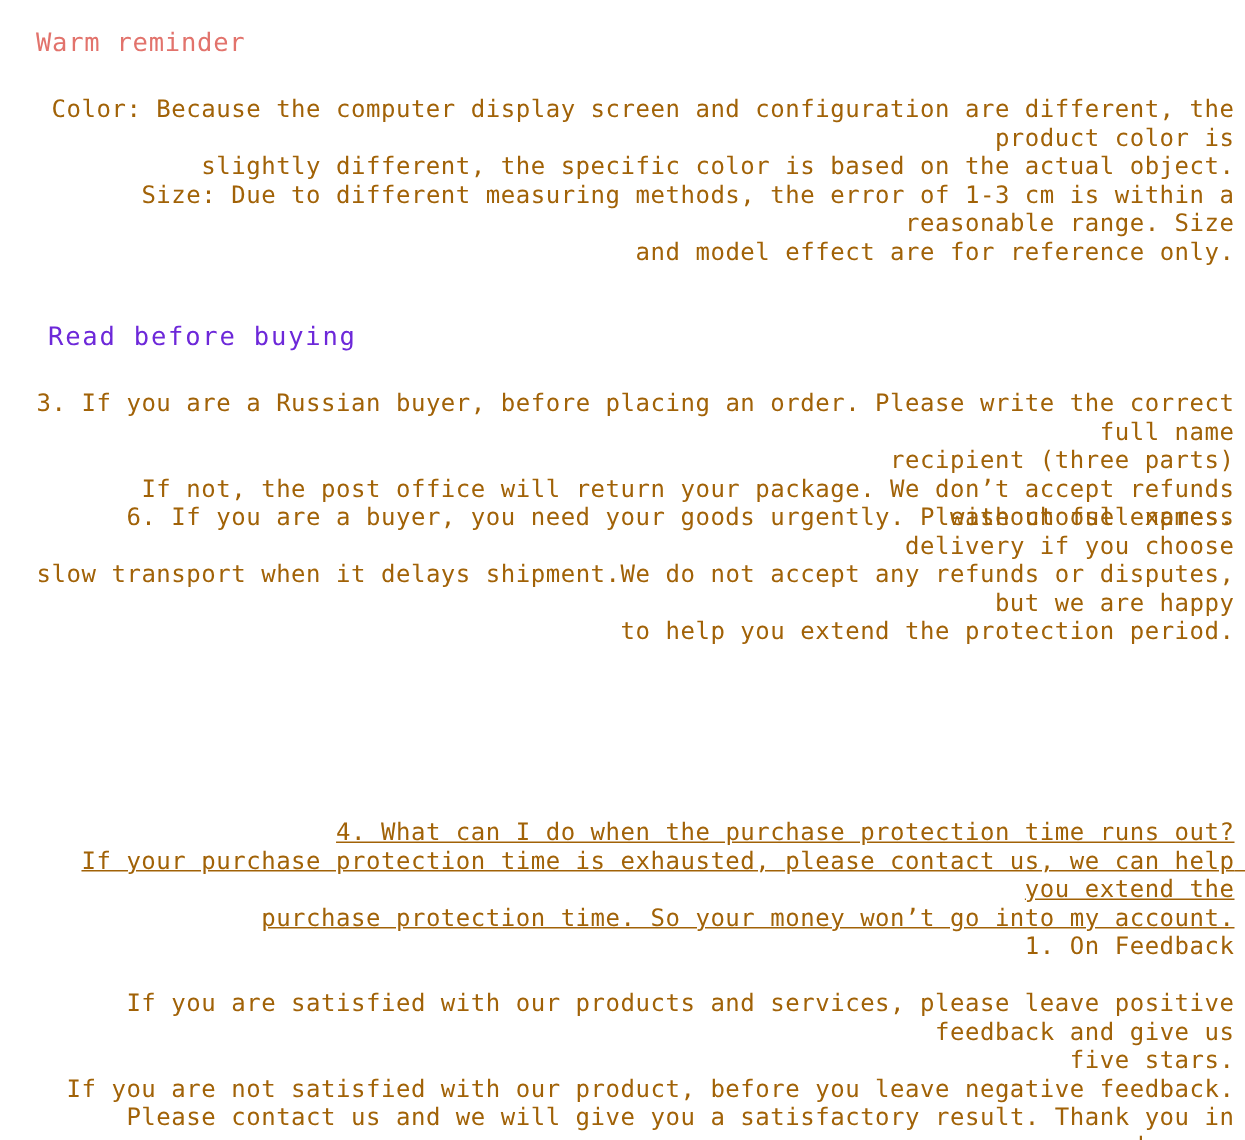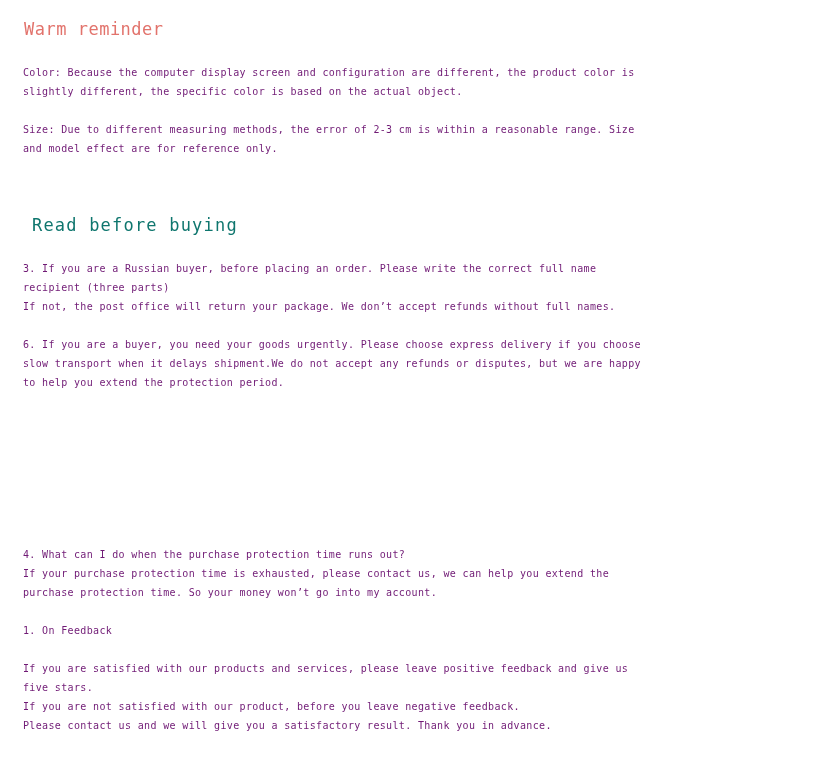--- a/index.html
+++ b/index.html
@@ -34,56 +34,57 @@
     color: #e2736c;
     white-space: pre;
   }
   .heading-read {
     position: absolute;
     left: 32px;
     top: 214px;
     font-size: 17px;
     line-height: 22px;
     letter-spacing: 1.2px;
-    color: #0f766e;
+    color: #6d28d9;
     white-space: pre;
   }
 
   
   .block {
     position: absolute;
     left: 23px;
     width: 800px;
-    font-size: 10px;
+    font-size: 16px;
     line-height: 19px;
     letter-spacing: 0.35px;
-    color: #701a75;
+    color: #a16207;
     white-space: pre-wrap;
+    text-align: right;
   }
 
   .blk-color    { top: 63px;  }
   .blk-size     { top: 120px; }
   .blk-r1       { top: 259px; }
   .blk-r2       { top: 335px; }
   .blk-r3       { top: 430px; }
-  .blk-r4       { top: 545px; }
+  .blk-r4       { top: 545px; text-decoration: underline; }
   .blk-r5-head  { top: 621px; }
   .blk-r5-body  { top: 659px; }
 </style>
 </head>
 <body>
 
 <div class="page">
 
   <div class="heading-warm">Warm reminder</div>
 
   <div class="block blk-color">Color: Because the computer display screen and configuration are different, the product color is
 slightly different, the specific color is based on the actual object.</div>
 
-  <div class="block blk-size">Size: Due to different measuring methods, the error of 2-3 cm is within a reasonable range. Size
+  <div class="block blk-size">Size: Due to different measuring methods, the error of 1-3 cm is within a reasonable range. Size
 and model effect are for reference only.</div>
 
   <div class="heading-read">Read before buying</div>
 
   <div class="block blk-r1">3. If you are a Russian buyer, before placing an order. Please write the correct full name
 recipient (three parts)
 If not, the post office will return your package. We don’t accept refunds without full names.</div>
 
   <div class="block blk-r2">6. If you are a buyer, you need your goods urgently. Please choose express delivery if you choose
 slow transport when it delays shipment.We do not accept any refunds or disputes, but we are happy

